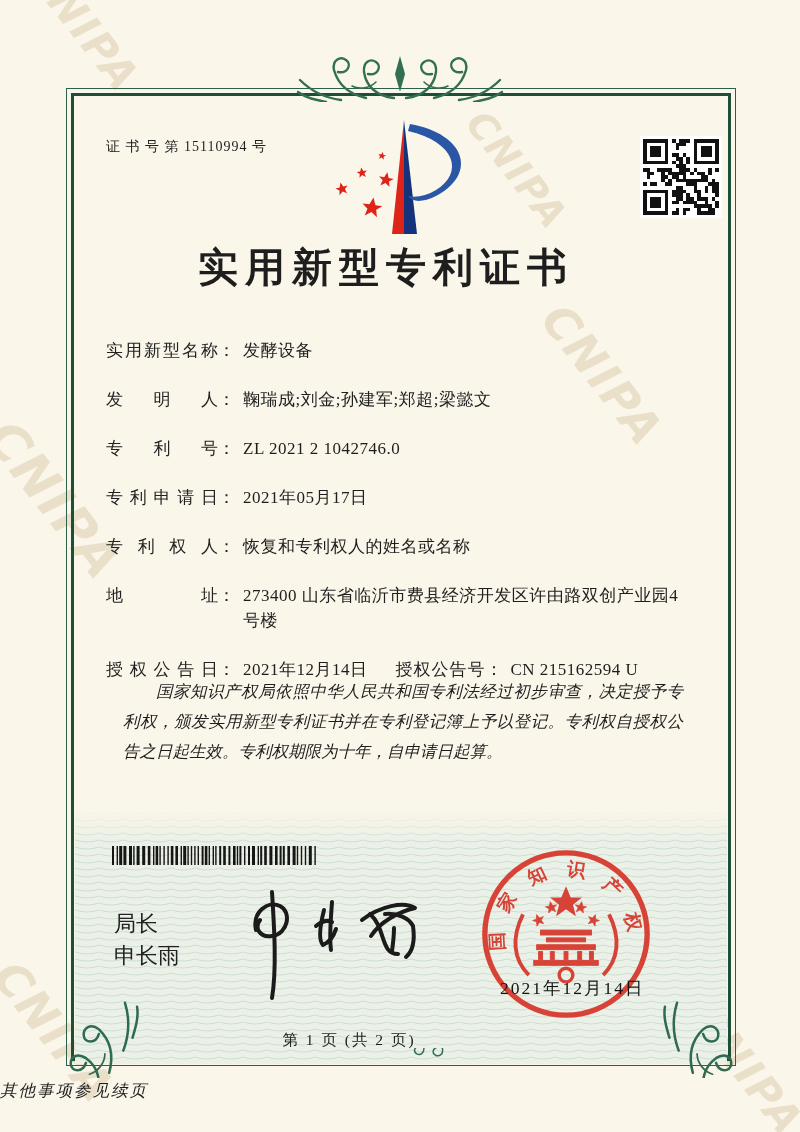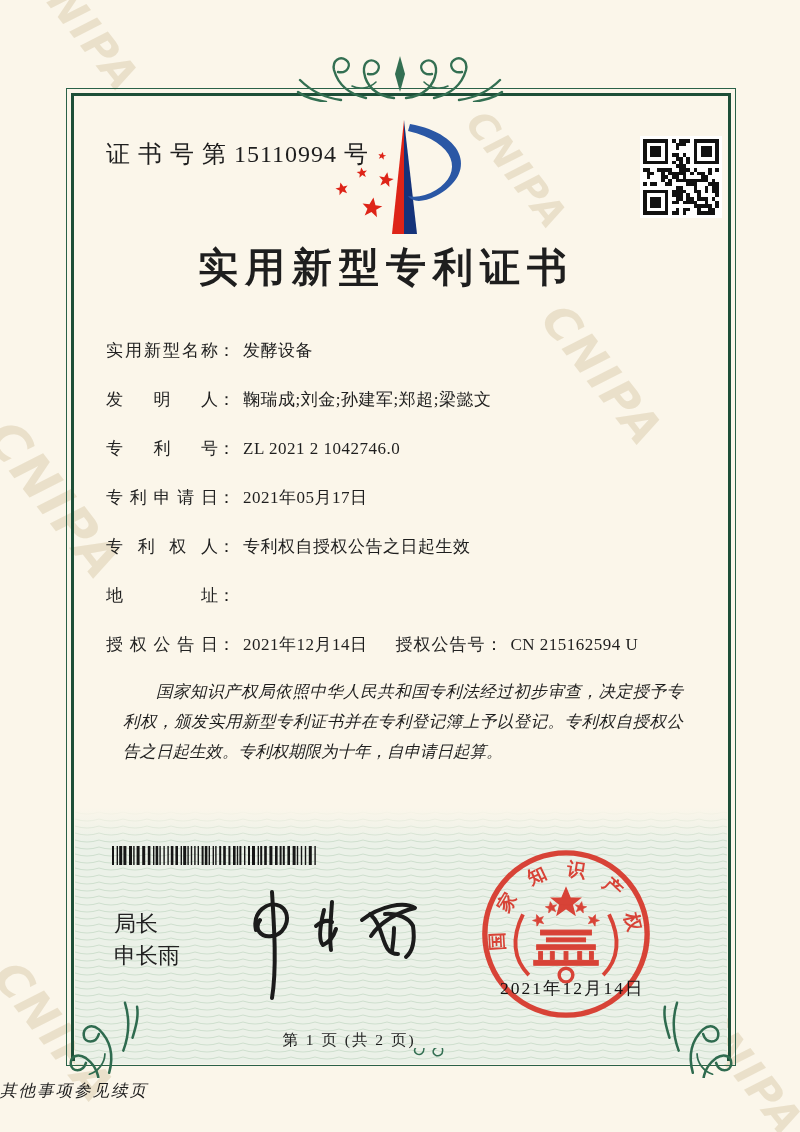--- a/index.html
+++ b/index.html
@@ -29,21 +29,21 @@
   .frame-inner{
     position:absolute;left:4px;top:4px;right:4px;bottom:4px;
     border:3px solid var(--border-green-dark,#1d4f38);
   }
   .ornament{position:absolute;z-index:2;color:#2f6b4f;}
   
   .guilloche{position:absolute;left:75px;top:808px;width:652px;height:256px;z-index:1;}
   .guilloche-fade{position:absolute;left:75px;top:808px;width:652px;height:34px;z-index:1;
     background:linear-gradient(#fbf6ea,rgba(251,246,234,0));}
   
-  .cert-no{position:absolute;left:106px;top:138px;font-size:24px;letter-spacing:1px;z-index:3;}
+  .cert-no{position:absolute;left:106px;top:138px;font-size:14px;letter-spacing:1px;z-index:3;}
   .logo{position:absolute;left:298px;top:116px;z-index:3;}
   .qr{position:absolute;left:640px;top:136px;background:#fff;padding:3px;z-index:3;}
   .title{
     position:absolute;left:0;top:240px;width:772px;text-align:center;
     font-size:40px;font-weight:bold;letter-spacing:7px;z-index:3;
   }
   
   .fields{position:absolute;left:106px;top:338px;width:596px;display:flex;flex-direction:column;gap:24px;z-index:3;}
   .frow{display:flex;align-items:flex-start;font-size:17px;line-height:25px;}
   .pair{display:flex;align-items:flex-start;}
@@ -431,27 +431,28 @@
       <span class="pair">
         <span class="lbl">专利申请日</span>
         <span class="colon">：</span>
         <span class="val">2021年05月17日</span>
       </span>
     </div>
     <div class="frow">
       <span class="pair">
         <span class="lbl">专利权人</span>
         <span class="colon">：</span>
-        <span class="val">专利权自授权公告之日起生效</span>
+        <span class="val">恢复和专利权人的姓名或名称</span>
       </span>
     </div>
     <div class="frow">
       <span class="pair">
         <span class="lbl">地址</span>
         <span class="colon">：</span>
+        <span class="val">273400 山东省临沂市费县经济开发区许由路双创产业园4号楼</span>
       </span>
     </div>
     <div class="frow">
       <span class="pair">
         <span class="lbl">授权公告日</span>
         <span class="colon">：</span>
         <span class="val">2021年12月14日</span>
       </span>
       <span class="pair">
         <span class="lbl auto">授权公告号</span>

